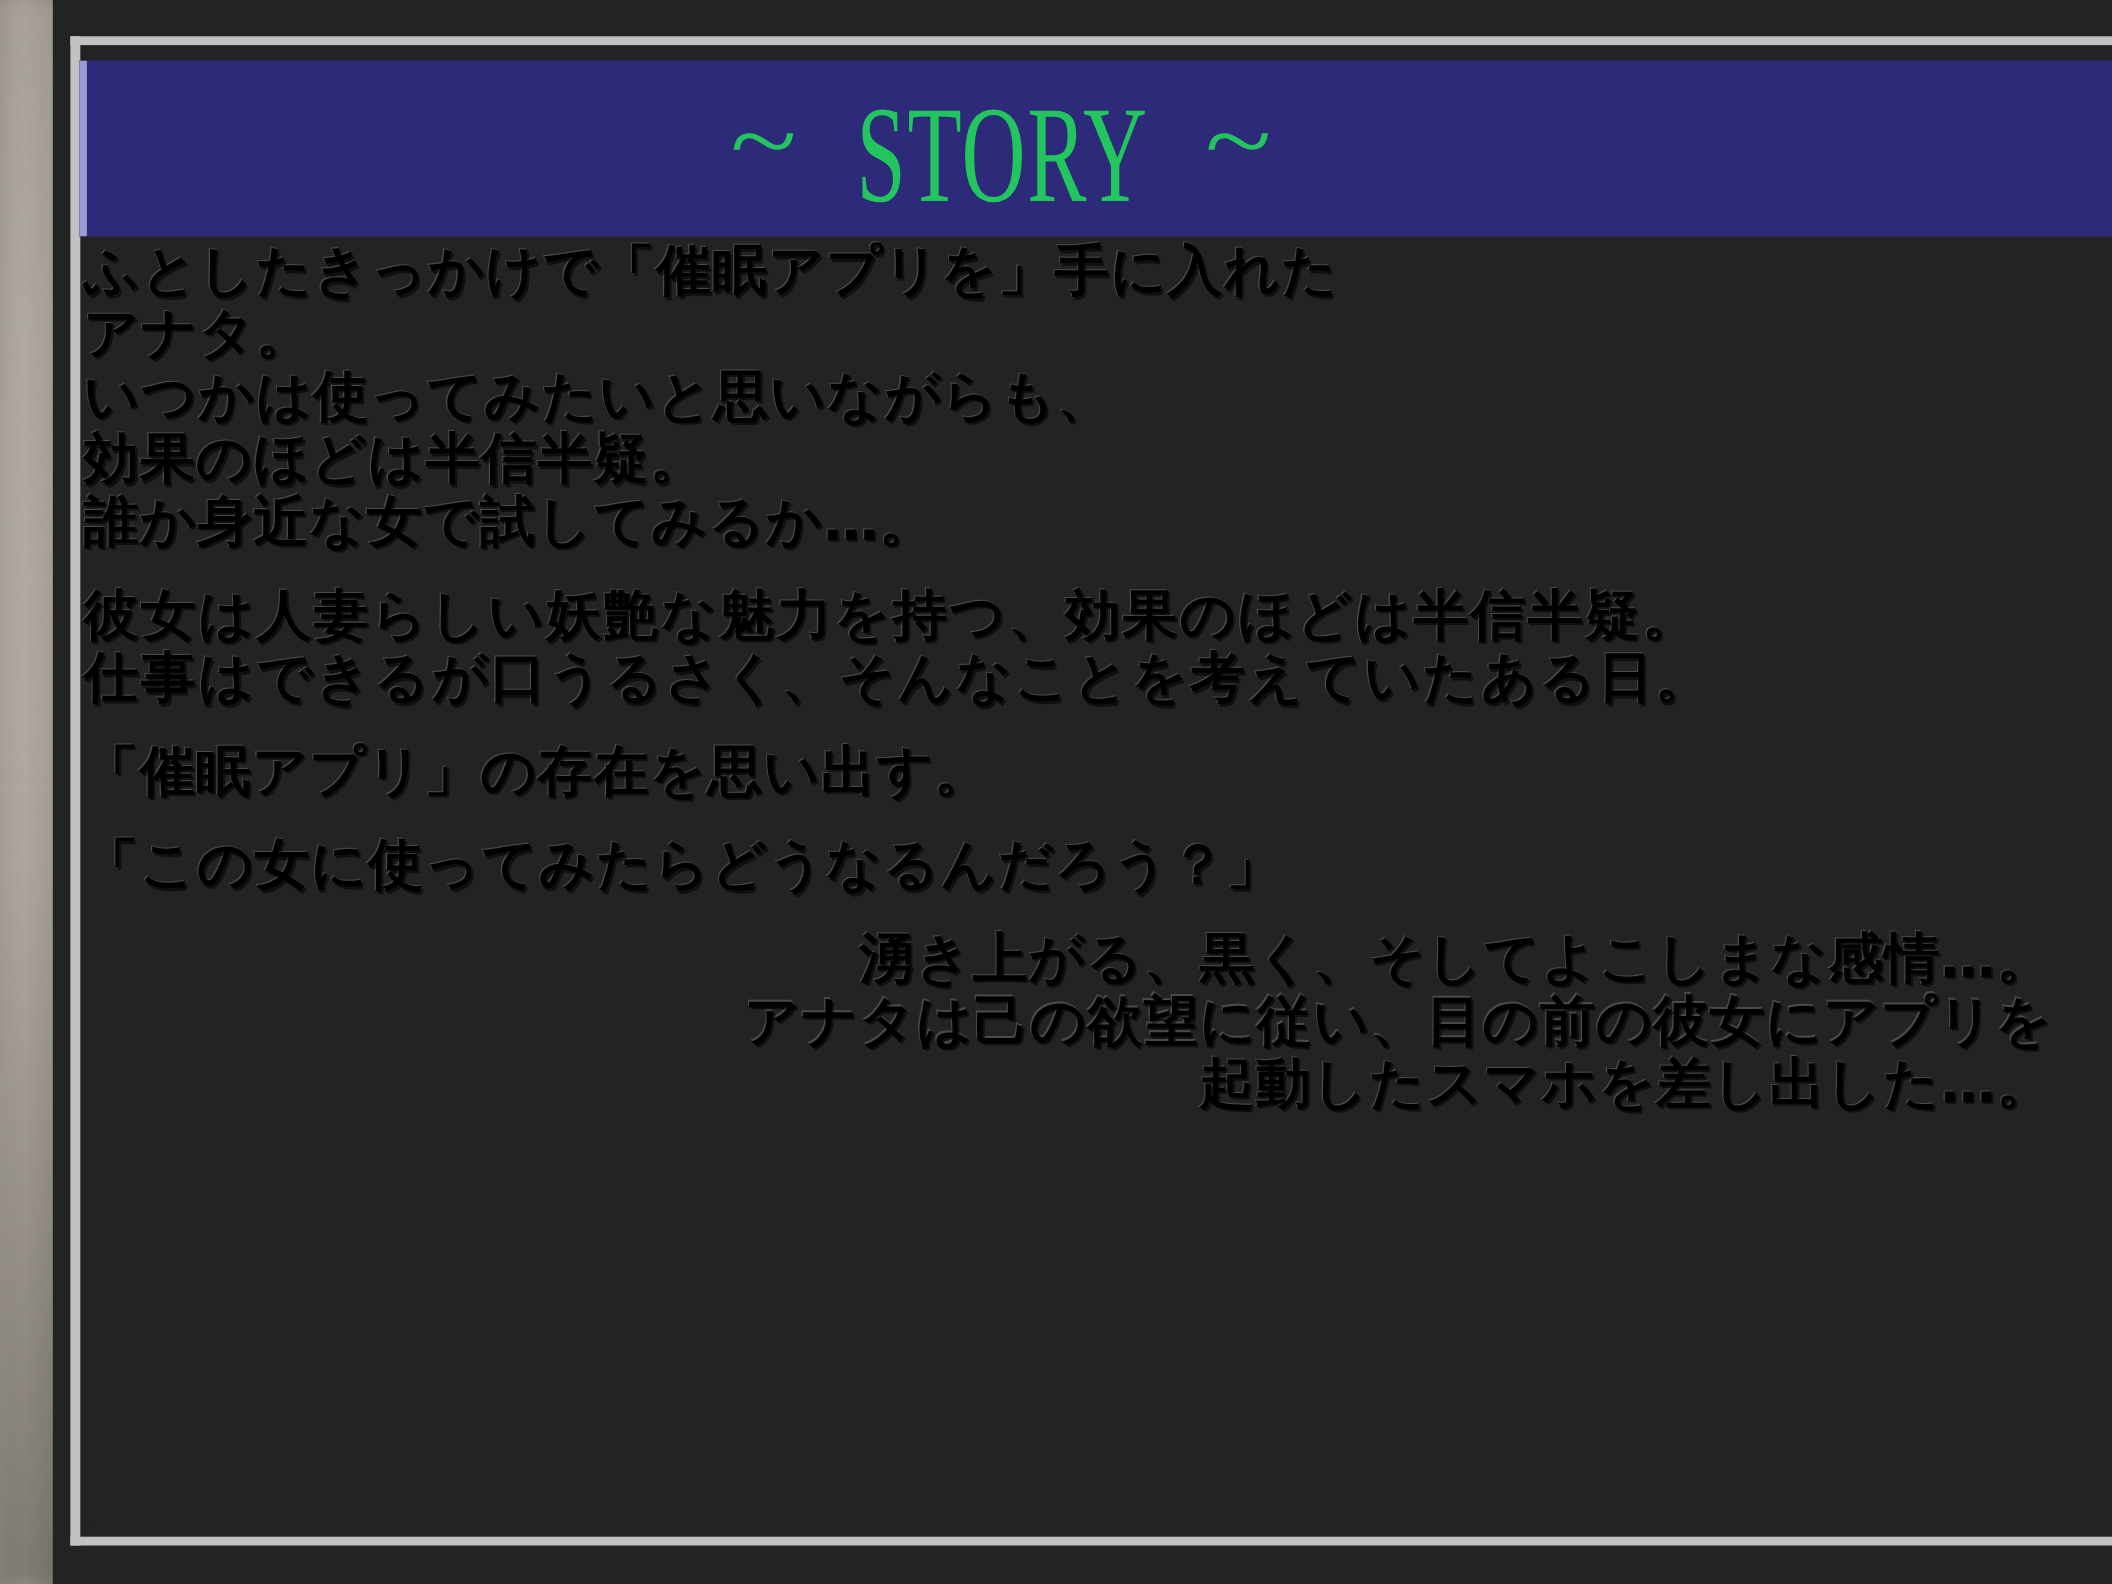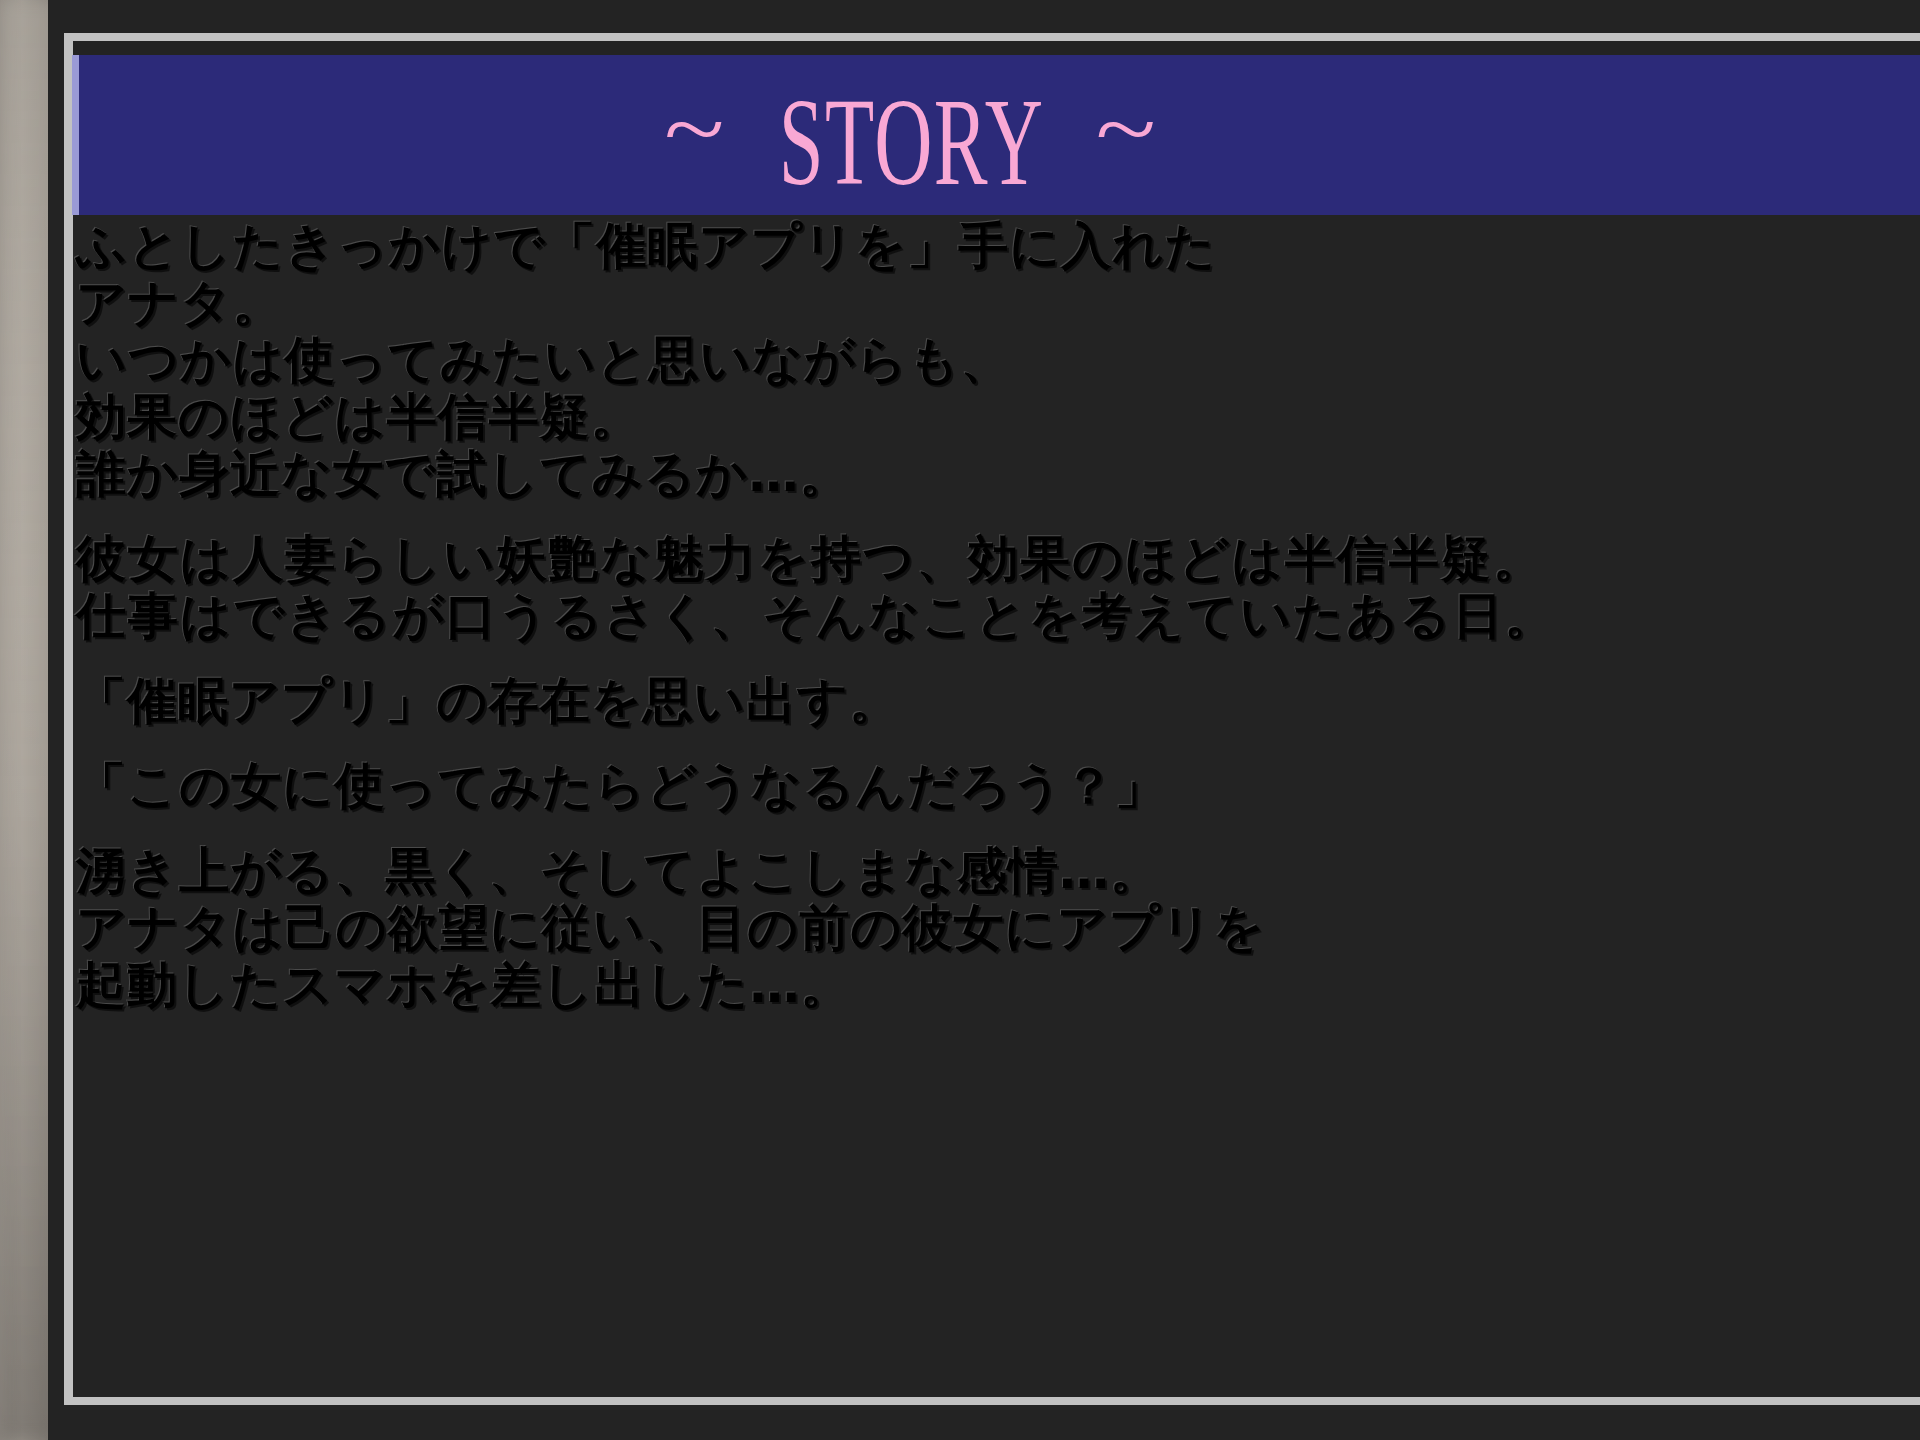--- a/index.html
+++ b/index.html
@@ -127,21 +127,21 @@
     left: 0; top: 0; bottom: 0;
     width: 7px;
     background: #9a9ad6;
   }
   #banner-title {
     position: absolute;
     left: 0; right: 0;
     top: 50%;
     transform: translateY(-50%);
     text-align: center;
-    color: #f9a8d4;
+    color: #22c55e;
     font-family: "Liberation Serif", "DejaVu Serif", serif;
     font-size: 112px;
     line-height: 1;
     letter-spacing: 2px;
     transform-origin: center;
     padding-right: 170px;
     white-space: nowrap;
   }
   #banner-title span.tilde {
     display: inline-block;
@@ -167,21 +167,21 @@
     line-height: 57px;
     font-weight: 700;
     letter-spacing: 1px;
     text-shadow:
       2px 2px 0 rgba(0,0,0,0.55),
       -1px -1px 0 rgba(255,255,255,0.18);
   }
   .para {
     margin: 0 0 28px 0;
   }
-  .para:last-child { margin-bottom: 0; }
+  .para:last-child { margin-bottom: 0; text-align: right; }
   .line {
     display: block;
     white-space: nowrap;
   }
   .line.wide {
     letter-spacing: 2px;
   }
 </style>
 </head>
 <body>

